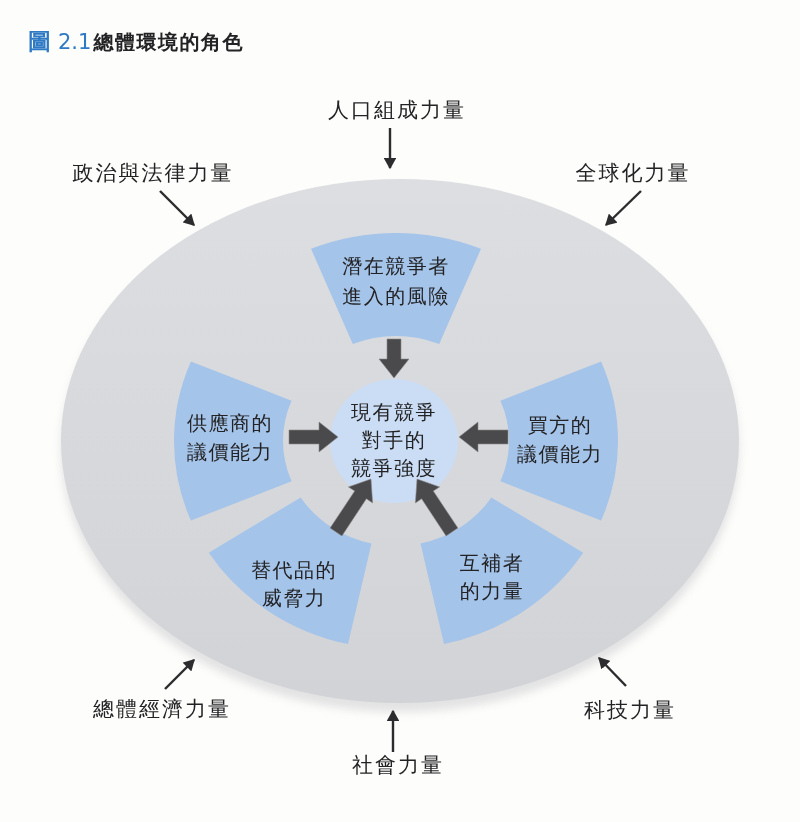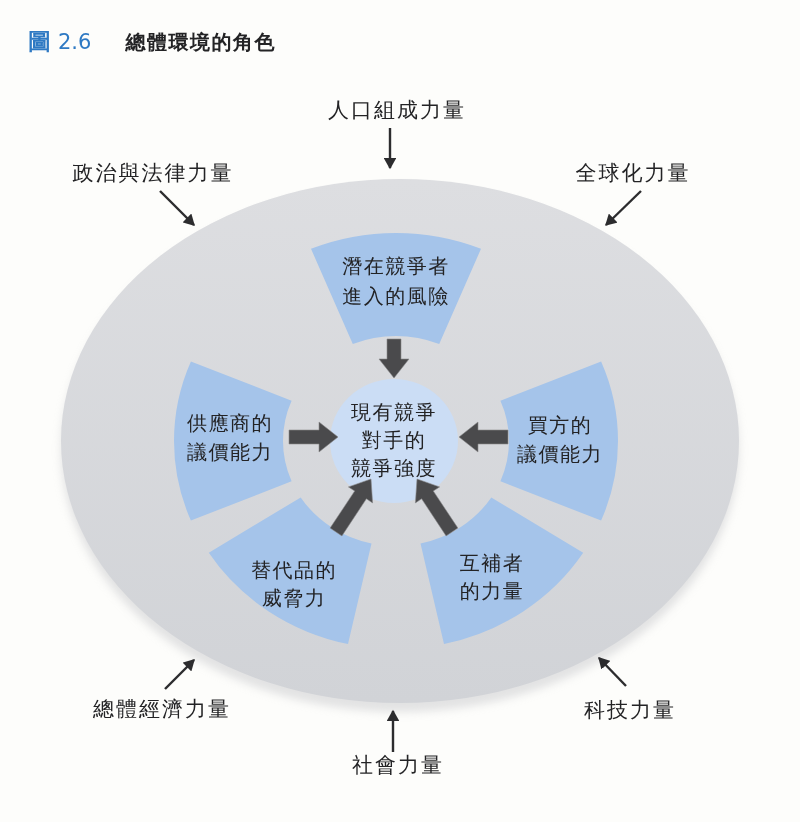--- a/index.html
+++ b/index.html
@@ -23,21 +23,21 @@
   }
   .fig-number{
     color:var(--accent_blue);
     font-size:21px;font-weight:normal;
     margin-left:7px;
   }
   .fig-title{
     color:var(--text_black);
     font-size:20px;font-weight:bold;
     letter-spacing:1.5px;
-    margin-left:34px;
+    margin-left:2px;
   }
   svg{position:absolute;left:0;top:0;}
   .shadow-ellipse{fill:#c7c8cb;opacity:.5;}
   .macro-ellipse{fill:url(#egrad);}
   .wedge{fill:var(--wedge_blue);}
   .center-circle{fill:var(--center_circle_blue);}
   .thick-arrow{fill:var(--thick_arrow_gray);stroke:#8a8a8c;stroke-width:.6;}
   .thin-arrow{stroke:var(--line_black);stroke-width:2.4;fill:none;}
   .thin-head{fill:var(--line_black);}
   .dia-text{
@@ -128,17 +128,17 @@
     </g>
 
     <g>
       <text class="dia-text macro-label" x="398" y="772">社會力量</text>
       <line class="thin-arrow" x1="393" y1="752" x2="393" y2="711" marker-end="url(#thinhead)"></line>
     </g>
   </svg>
 
   <div class="figure-caption">
     <span class="fig-label">圖</span>
-    <span class="fig-number">2.6</span>
+    <span class="fig-number">2.1</span>
     <span class="fig-title">總體環境的角色</span>
   </div>
 
 </div>
 
 </body></html>

